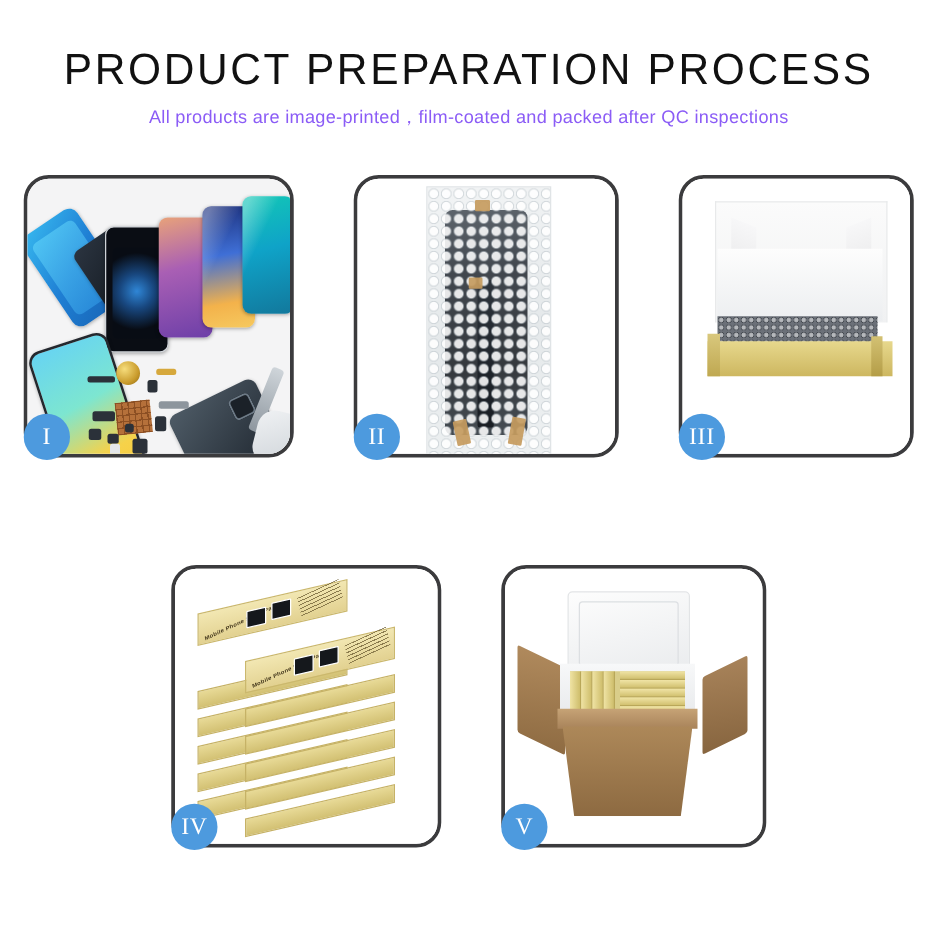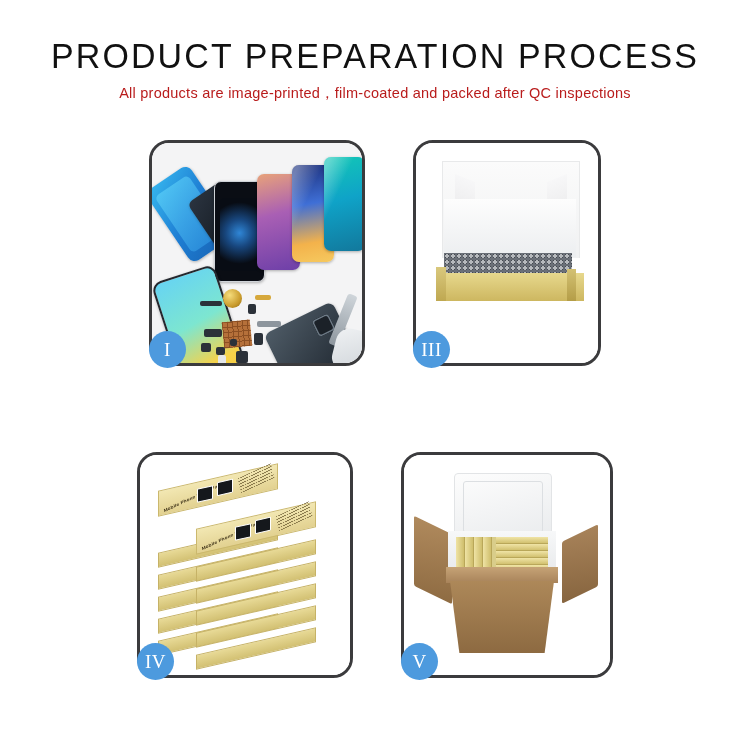--- a/index.html
+++ b/index.html
@@ -10,21 +10,21 @@
   }
   .page{width:750px;height:750px;position:relative;}
 
   
   .header{padding-top:38px;text-align:center;}
   .title{
     font-size:35px;font-weight:500;letter-spacing:2.2px;color:#111;
     line-height:1.05;white-space:nowrap;transform:scaleX(.97);
   }
   .subtitle{
-    margin-top:9px;font-size:14.5px;font-weight:400;color:#b91c1c;
+    margin-top:9px;font-size:14.5px;font-weight:400;color:#8b5cf6;
     letter-spacing:.25px;white-space:nowrap;
   }
 
   
   .grid{position:absolute;left:0;top:140px;width:750px;}
   .row{display:flex;justify-content:center;gap:48px;}
   .row+.row{margin-top:86px;}
   .panel{
     position:relative;width:212px;height:226px;
     border:3.5px solid #3b3b3d;border-radius:20px;
@@ -328,20 +328,34 @@
           <div class="prt" style="left:84px;top:208px;width:12px;height:12px;"></div>
           <div class="prt wh" style="left:66px;top:212px;width:8px;height:13px;"></div>
           <div class="prt" style="left:78px;top:196px;width:7px;height:7px;"></div>
           <div class="prt lt" style="left:196px;top:206px;width:10px;height:4px;"></div>
           <div class="tool"></div>
           <div class="hand"></div>
         </div>
         <div class="badge">I</div>
       </div>
 
+      <div class="panel">
+        <div class="stage p2">
+          <div class="bubblebag">
+            <div class="scr"></div>
+            <div class="scr-flex"></div>
+            <div class="bubbles"></div>
+            <div class="tape t1"></div>
+            <div class="tape t2"></div>
+            <div class="tape t3"></div>
+            <div class="tape t4"></div>
+          </div>
+        </div>
+        <div class="badge">II</div>
+      </div>
 
       <div class="panel w3">
         <div class="stage p3">
           <div class="lid">
             <div class="lid-flapL"></div>
             <div class="lid-flapR"></div>
           </div>
           <div class="foam"></div>
           <div class="bubbleins"></div>
           <div class="boxbody"></div>

